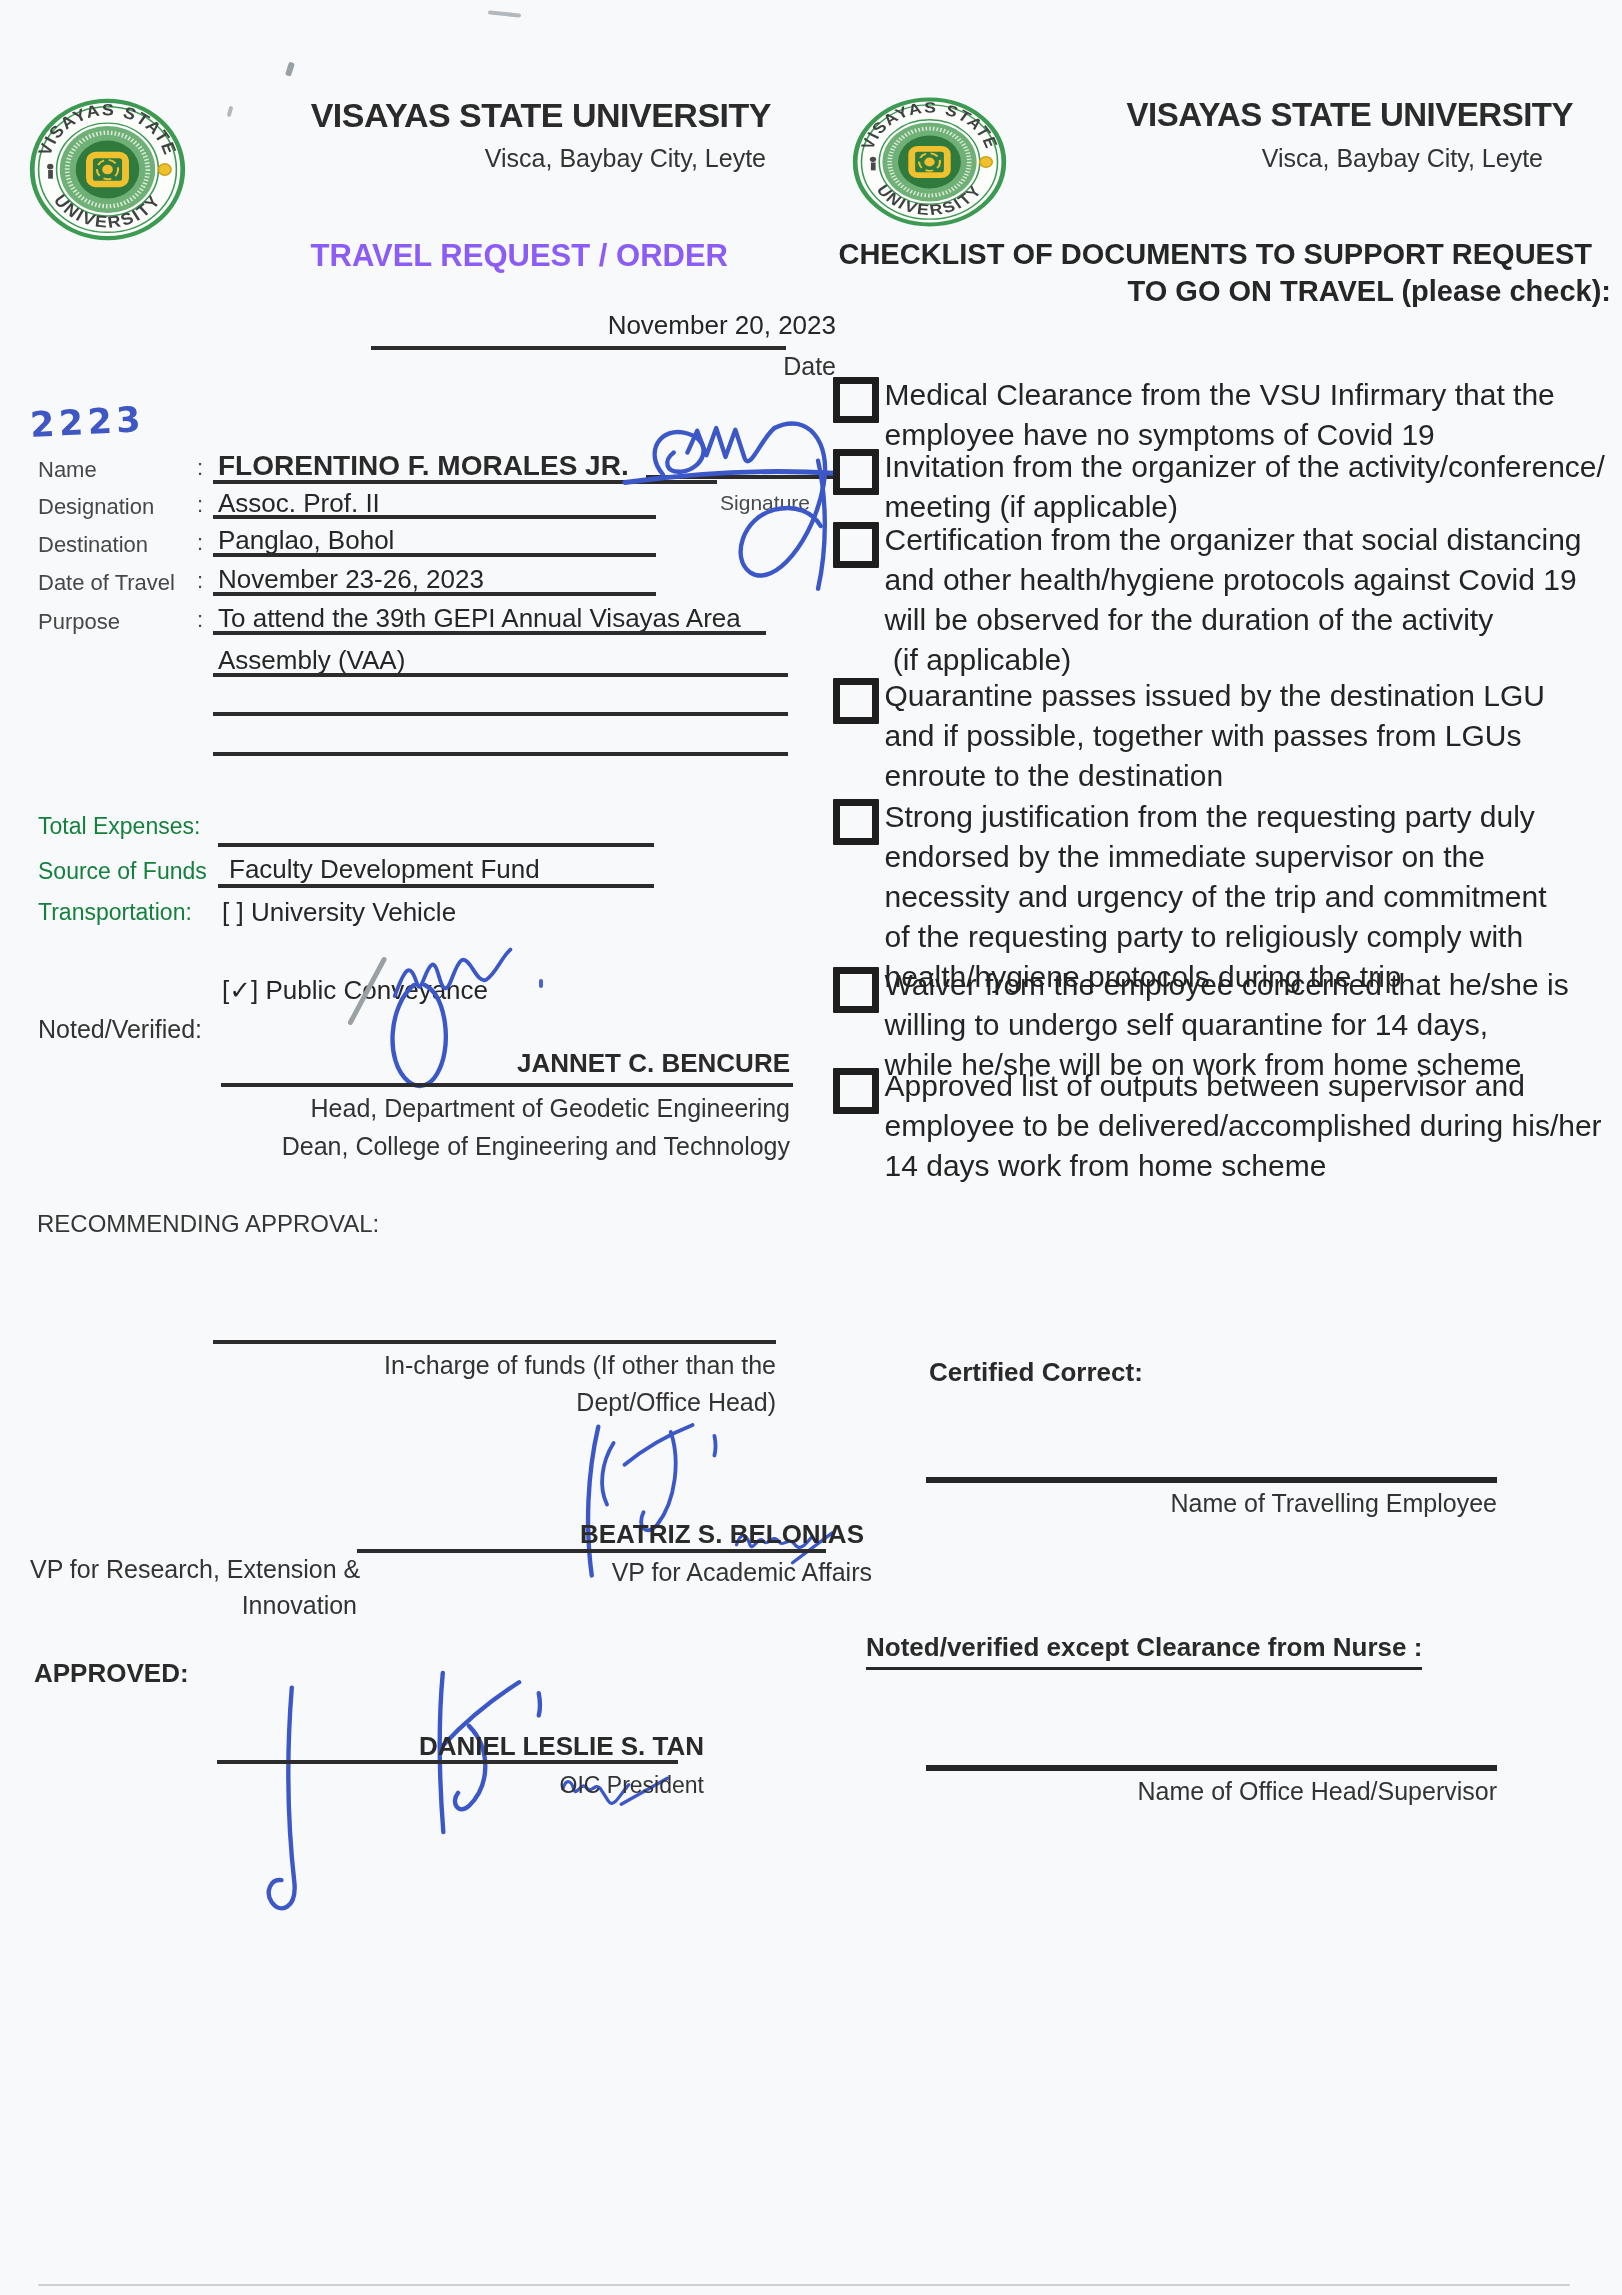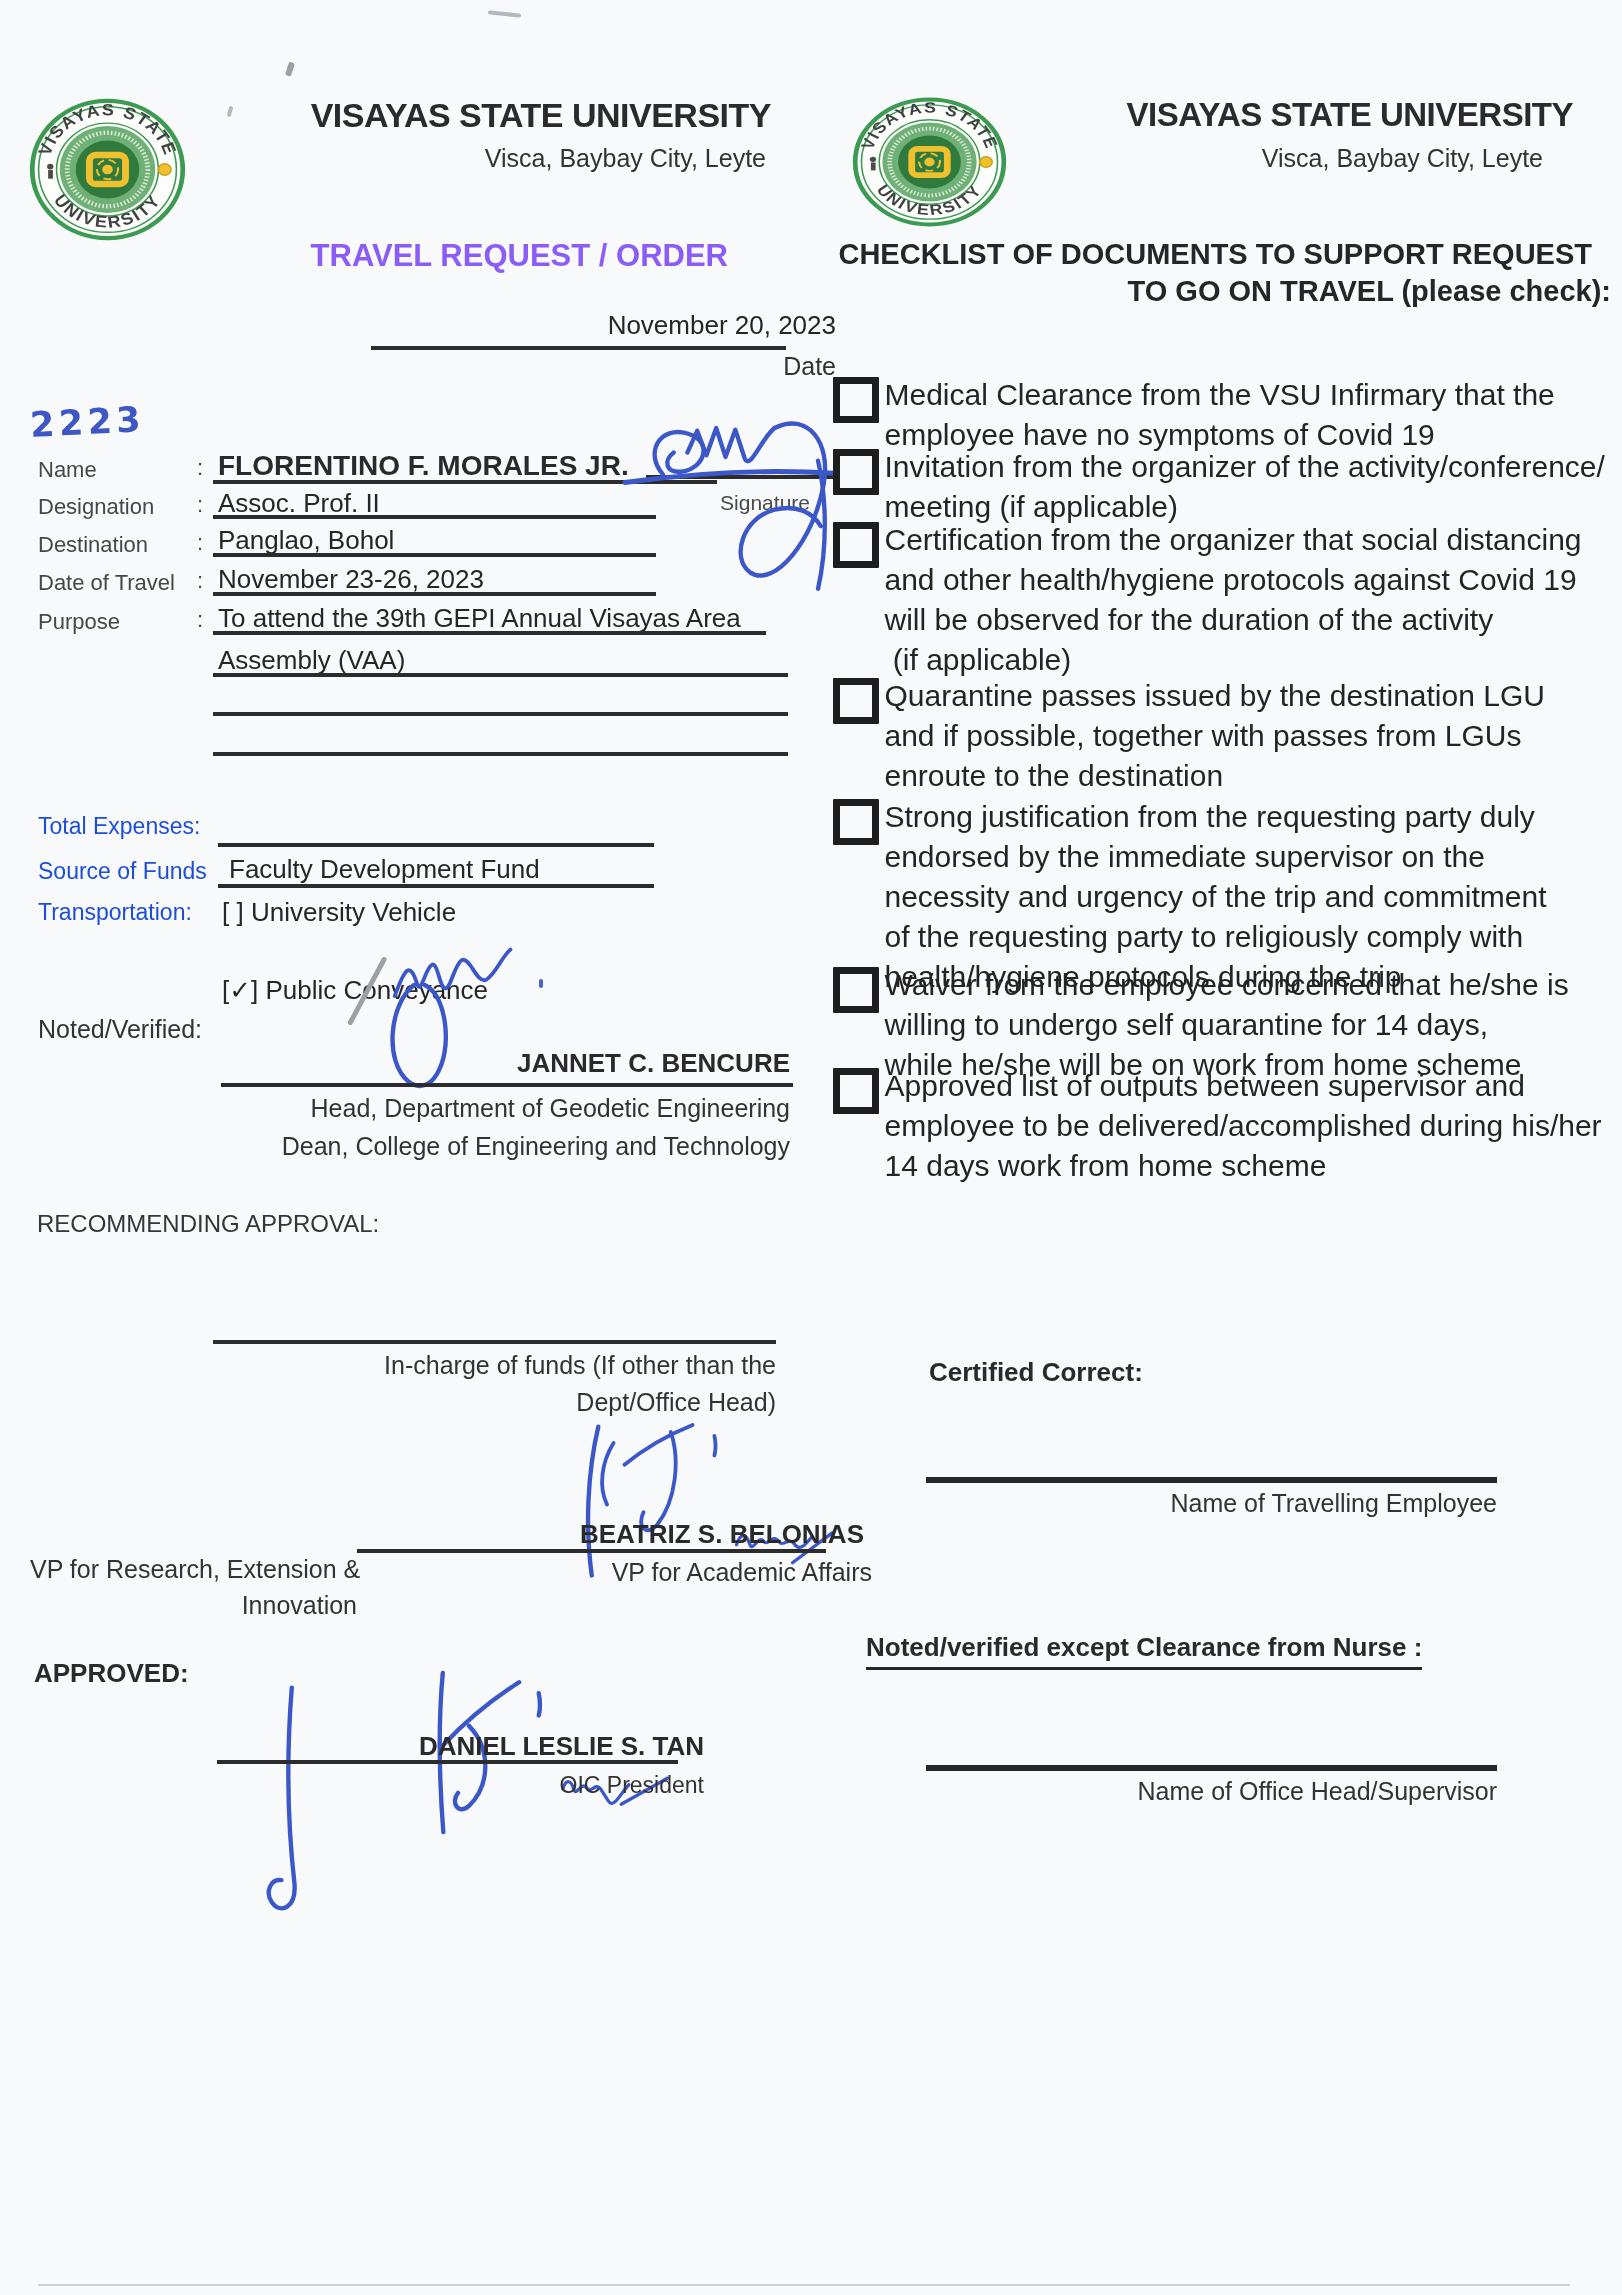--- a/index.html
+++ b/index.html
@@ -13,21 +13,21 @@
   }
   .abs{position:absolute;}
   .ctr{text-align:right;}
   .rule{position:absolute;background:#2c2c2c;height:3.3px;}
   .rule-thick{position:absolute;background:#262626;height:5.5px;}
   .uni-name{font-size:34px;font-weight:bold;color:#2b2b2b;letter-spacing:-0.5px;white-space:nowrap;}
   .uni-addr{font-size:25px;color:#333;white-space:nowrap;}
   .doc-title{font-size:31px;font-weight:bold;color:#8b5cf6;white-space:nowrap;}
   .chk-title{font-size:29px;font-weight:bold;color:#262626;white-space:nowrap;}
   .lbl{font-size:22px;color:#474747;white-space:nowrap;}
-  .lbl2{font-size:23px;color:#1d4ed8;white-space:nowrap;}
+  .lbl2{font-size:23px;color:#15803d;white-space:nowrap;}
   .val{font-size:26px;color:#262626;white-space:nowrap;}
   .val-bold{font-size:28px;font-weight:bold;color:#2a2a2a;white-space:nowrap;}
   .small-lbl{font-size:21px;color:#4a4a4a;}
   .sig-name{font-size:26px;font-weight:bold;color:#2a2a2a;white-space:nowrap;}
   .sig-title{font-size:25px;color:#333;white-space:nowrap;}
   .section-lbl{font-size:25px;color:#333;white-space:nowrap;}
   .caps-lbl{font-size:24px;color:#363636;white-space:nowrap;}
   .chk-item{position:absolute;left:833px;display:flex;align-items:flex-start;}
   .chk-box{width:32px;height:32px;border:7px solid #1e1e1e;border-radius:1.1px;flex:0 0 auto;margin-top:2.2px;background:transparent;}
   .chk-text{margin-left:5.5px;width:725px;font-size:30px;line-height:40px;color:#242424;white-space:pre-line;}

